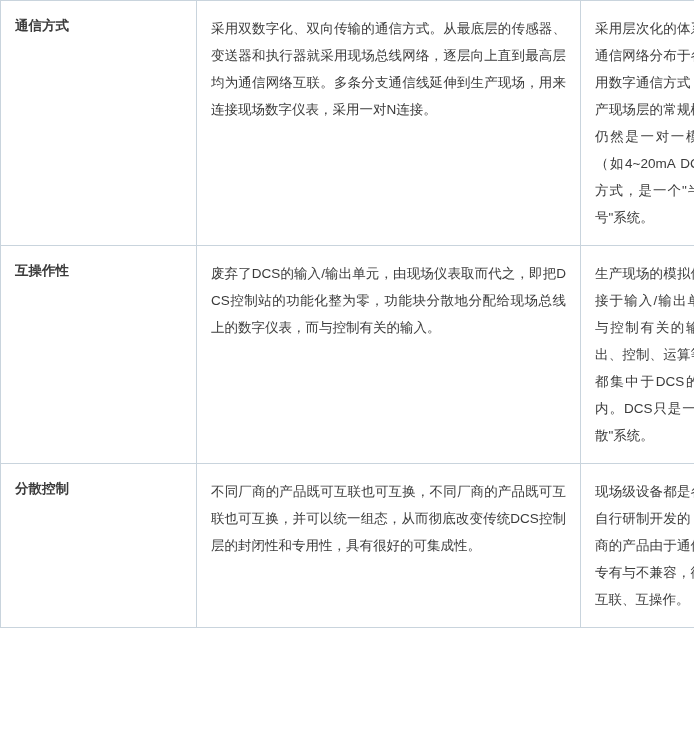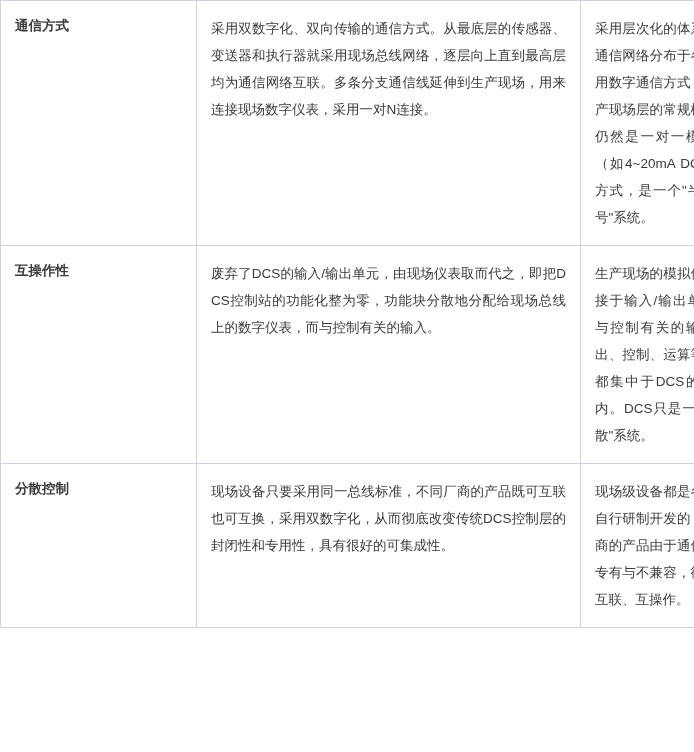--- a/index.html
+++ b/index.html
@@ -80,20 +80,20 @@
       </td>
       <td class="col-right">
         <span class="cell-text">生产现场的模拟仪表集中接于输入/输出单元，而与控制有关的输入、输出、控制、运算等功能块都集中于DCS的控制站内。DCS只是一个"半分散"系统。</span>
       </td>
     </tr>
     <tr>
       <td class="col-feature">
         <span class="feature-label">分散控制</span>
       </td>
       <td class="col-middle">
-        <span class="cell-text">现场设备只要采用同一总线标准，不同厂商的产品既可互联也可互换，采用双数字化，从而彻底改变传统DCS控制层的封闭性和专用性，具有很好的可集成性。</span>
+        <span class="cell-text">不同厂商的产品既可互联也可互换，不同厂商的产品既可互联也可互换，并可以统一组态，从而彻底改变传统DCS控制层的封闭性和专用性，具有很好的可集成性。</span>
       </td>
       <td class="col-right">
         <span class="cell-text">现场级设备都是各制造商自行研制开发的，不同厂商的产品由于通信协议的专有与不兼容，彼此难以互联、互操作。</span>
       </td>
     </tr>
   </tbody>
 </table>
 
 </body></html>

